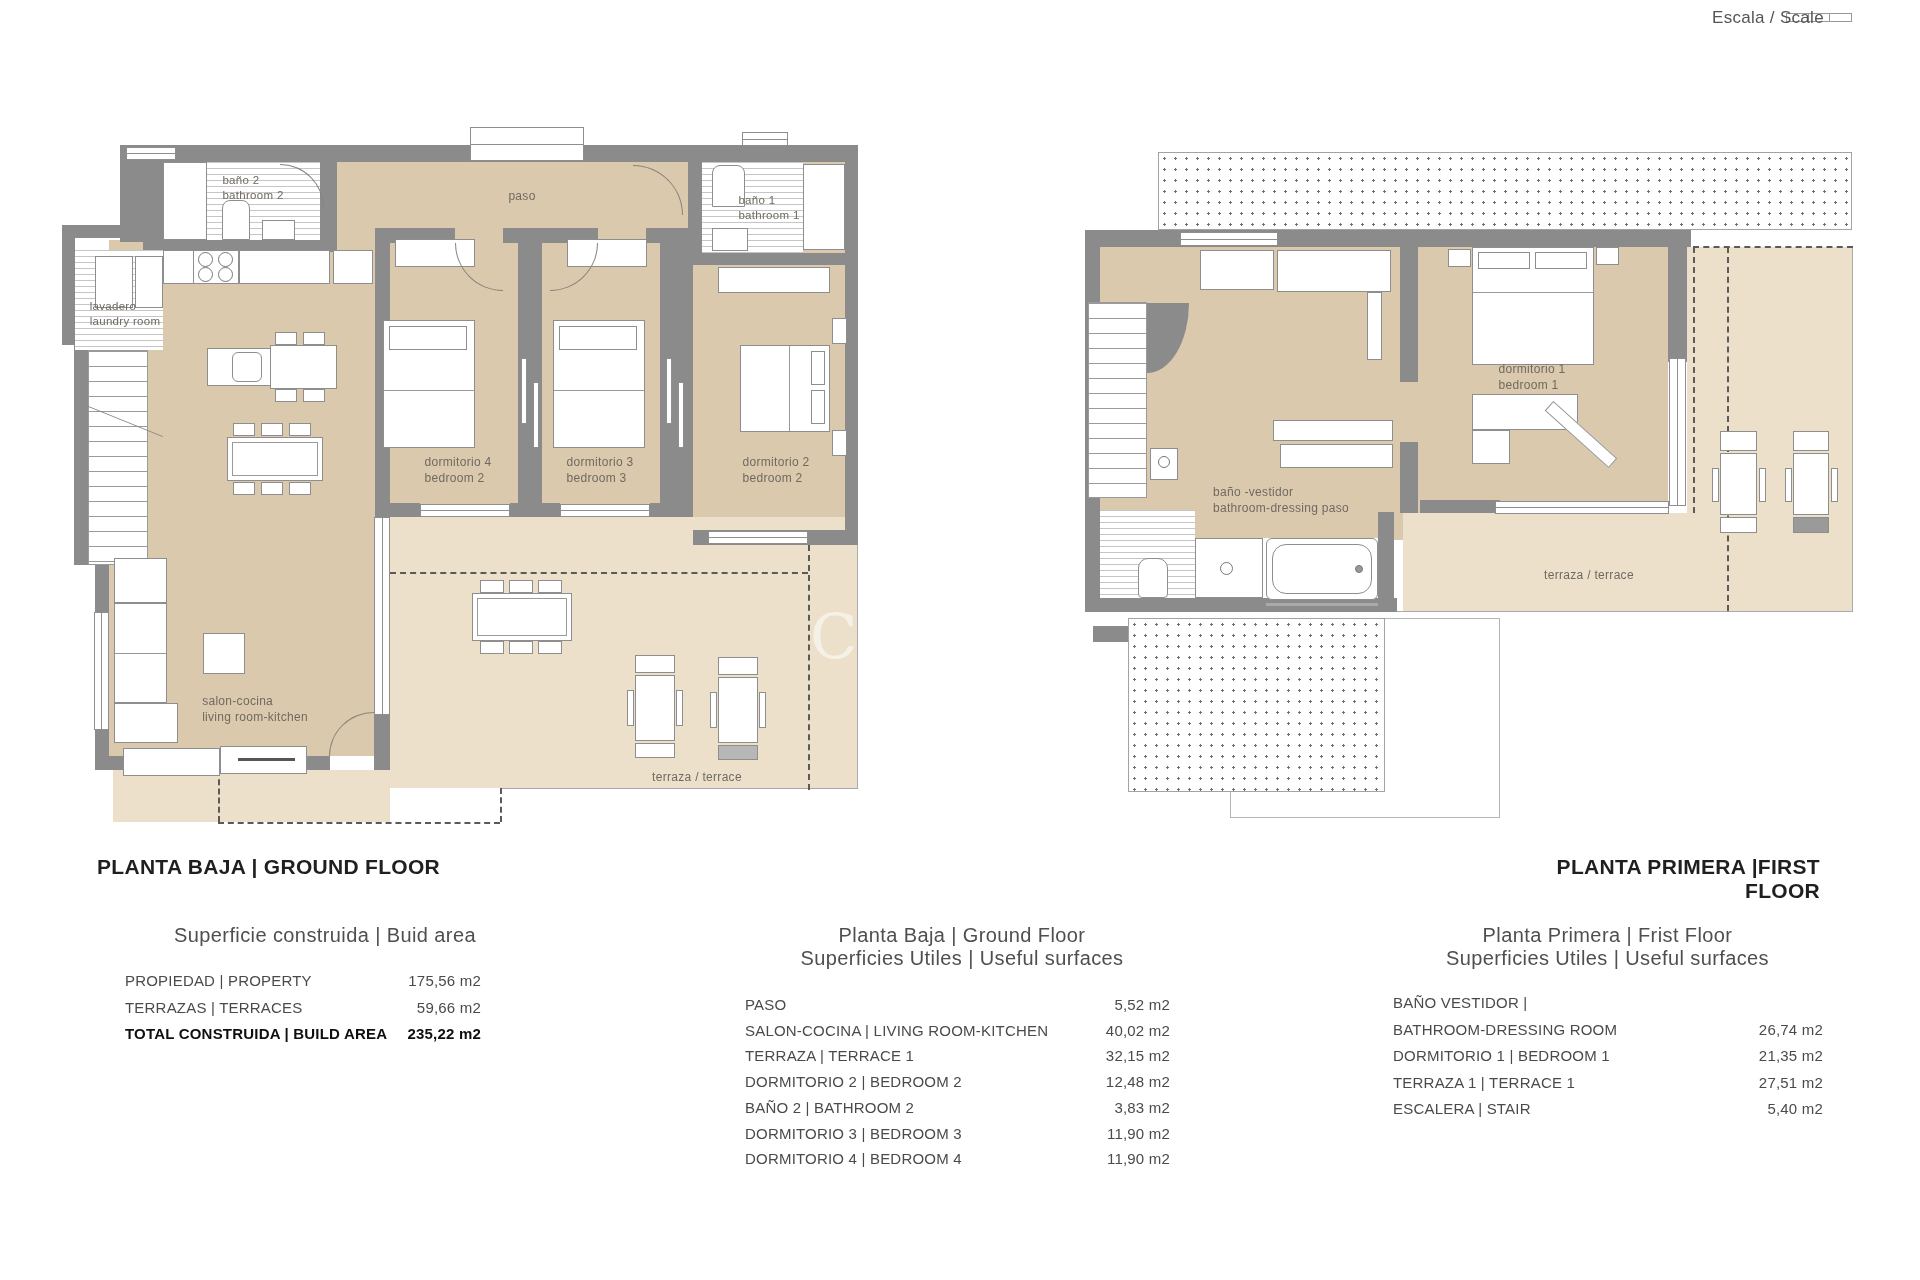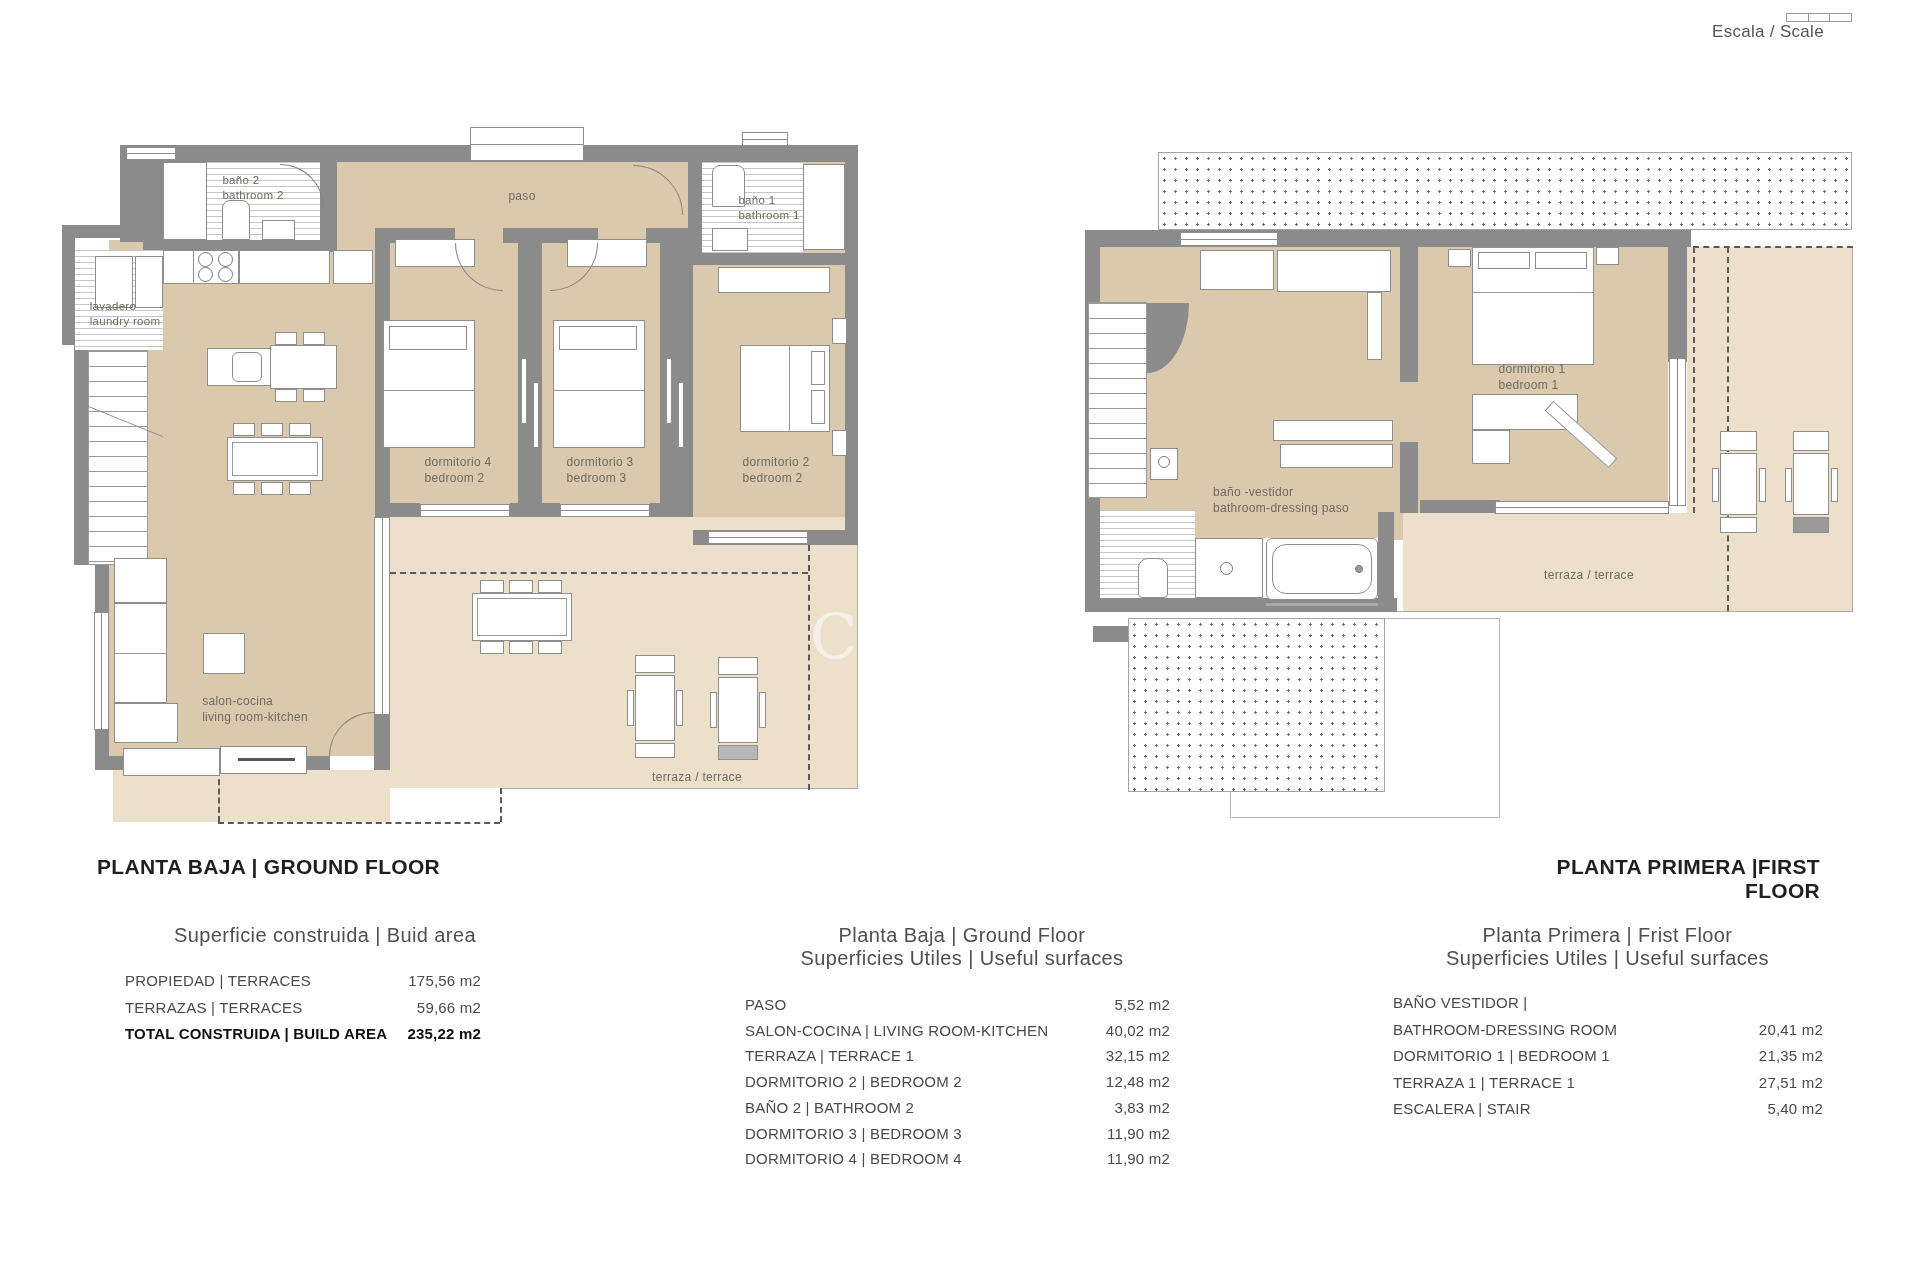--- a/index.html
+++ b/index.html
@@ -42,21 +42,21 @@
      linear-gradient(#999,#999) 66% 0/1px 100% no-repeat,#fff}
   .tvline{position:absolute;background:#555}
   .sheetline{position:absolute;background:#999}
 </style>
 </head>
 <body>
 
 <div id="page">
 
   <div class="scale-bar" style="left:1786px;top:13px;width:66px;height:9px"></div>
-  <div class="scale-label" style="left:1712px;top:22px">Escala / Scale</div>
+  <div class="scale-label" style="left:1712px;top:8px">Escala / Scale</div>
 
   <div class="fl beige" style="left:134px;top:160px;width:711px;height:357px"></div>
   <div class="fl beige" style="left:693px;top:517px;width:152px;height:13px"></div>
   <div class="fl beige" style="left:109px;top:240px;width:266px;height:516px"></div>
   <div class="fl lbeige" style="left:390px;top:517px;width:468px;height:271px"></div>
   <div class="fl lbeige" style="left:113px;top:770px;width:277px;height:52px"></div>
 
   <div class="thin" style="left:857px;top:545px;width:1px;height:243px"></div>
   <div class="thin" style="left:500px;top:788px;width:358px;height:1px"></div>
   <div class="dash-h" style="left:218px;top:822px;width:282px"></div>
@@ -304,21 +304,21 @@
   <div class="lbl" style="left:1532px;top:378px">dormitorio 1
 bedroom 1</div>
   <div class="lbl" style="left:1589px;top:576px">terraza / terrace</div>
 
   <div class="plan-title" style="left:97px;top:855px">PLANTA BAJA | GROUND FLOOR</div>
   <div class="plan-title" style="left:1488px;top:855px;width:332px;text-align:right">PLANTA PRIMERA |FIRST FLOOR</div>
 
   <div class="tbl-header" style="left:140px;top:924px;width:370px">Superficie construida | Buid area</div>
   <div class="rows" style="left:125px;top:968px;width:356px">
     <div class="trow" style="line-height:26.5px">
-      <span>PROPIEDAD | TERRACES</span>
+      <span>PROPIEDAD | PROPERTY</span>
       <span>175,56 m2</span>
     </div>
     <div class="trow" style="line-height:26.5px">
       <span>TERRAZAS | TERRACES</span>
       <span>59,66 m2</span>
     </div>
     <div class="trow bold-row" style="line-height:26.5px">
       <span>TOTAL CONSTRUIDA | BUILD AREA</span>
       <span>235,22 m2</span>
     </div>
@@ -359,21 +359,21 @@
 
   <div class="tbl-header" style="left:1410px;top:924px;width:395px">Planta Primera | Frist Floor</div>
   <div class="tbl-header" style="left:1410px;top:947px;width:395px">Superficies Utiles | Useful surfaces</div>
   <div class="rows" style="left:1393px;top:990px;width:430px">
     <div class="trow" style="line-height:26.5px">
       <span>BAÑO VESTIDOR |</span>
       <span></span>
     </div>
     <div class="trow" style="line-height:26.5px">
       <span>BATHROOM-DRESSING ROOM</span>
-      <span>20,41 m2</span>
+      <span>26,74 m2</span>
     </div>
     <div class="trow" style="line-height:26.5px">
       <span>DORMITORIO 1 | BEDROOM 1</span>
       <span>21,35 m2</span>
     </div>
     <div class="trow" style="line-height:26.5px">
       <span>TERRAZA 1 | TERRACE 1</span>
       <span>27,51 m2</span>
     </div>
     <div class="trow" style="line-height:26.5px">

